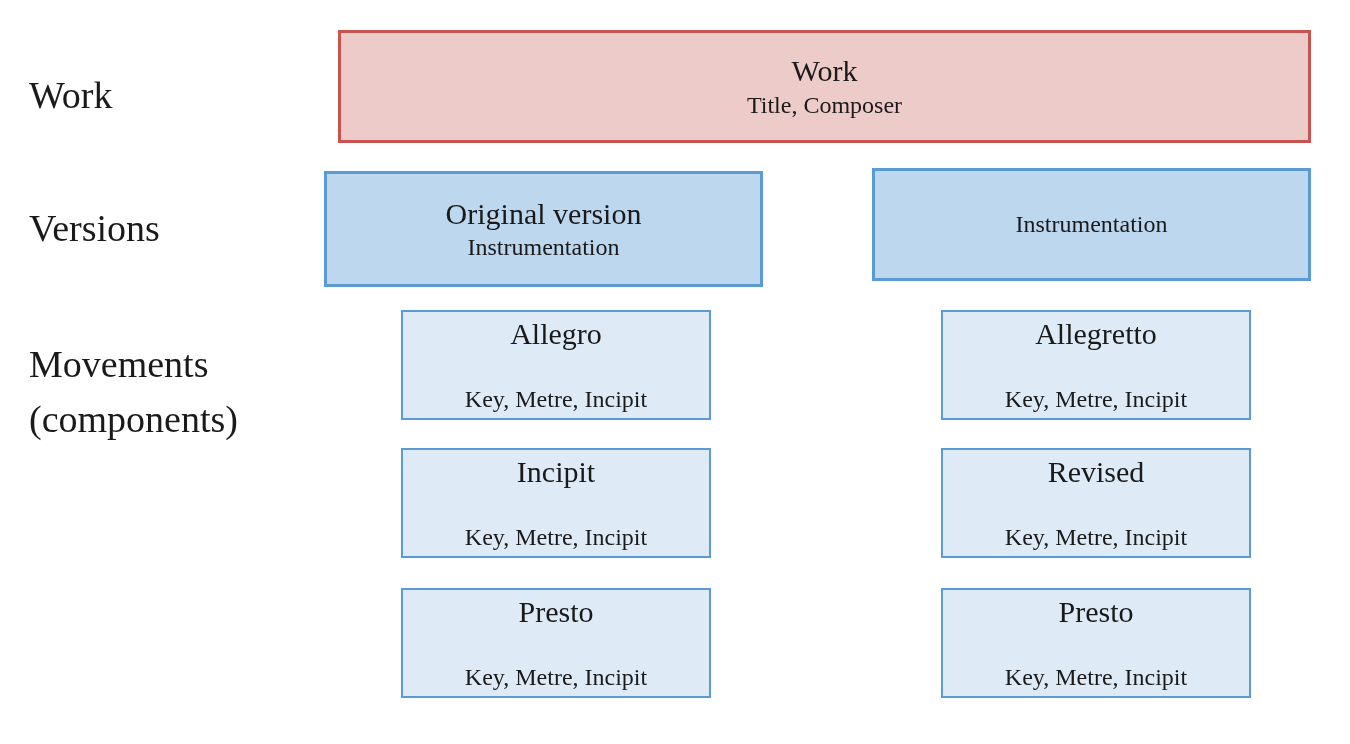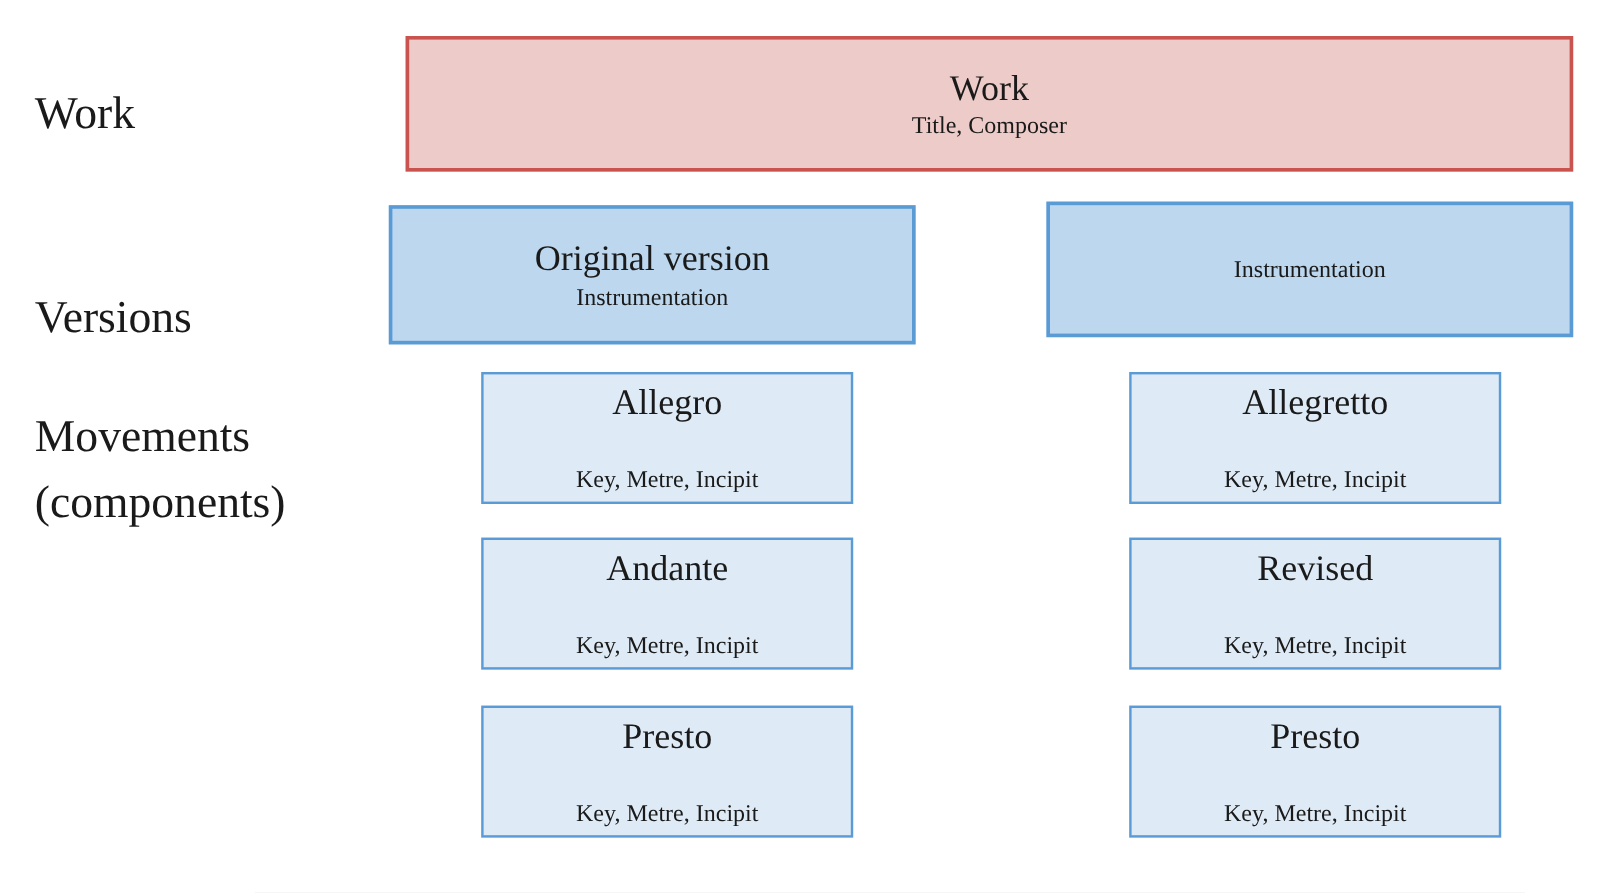--- a/index.html
+++ b/index.html
@@ -26,32 +26,32 @@
   }
   .row-label {
     position: absolute;
     left: 29px;
     font-size: 38px;
     line-height: 1.45;
     color: var(--text);
     white-space: nowrap;
   }
   .label-work      { top: 68px; }
-  .label-versions  { top: 201px; margin-top: 37px; }
+  .label-versions  { top: 201px; }
   .label-movements { top: 337px; }
   .box {
     position: absolute;
     display: flex;
     flex-direction: column;
     justify-content: center;
     align-items: center;
     text-align: center;
   }
   .box .box-title    { font-size: 30px; line-height: 1.25; }
-  .box .box-subtitle { font-size: 20px; line-height: 1.3; }
+  .box .box-subtitle { font-size: 24px; line-height: 1.3; }
   .work-box {
     left: 338px; top: 30px; width: 973px; height: 113px;
     background: var(--work-fill);
     border: 3px solid var(--work-border);
   }
   .version-box {
     background: var(--version-fill);
     border: 3px solid var(--version-border);
   }
   .version-box.v0 { left: 324px; top: 171px; width: 439px; height: 116px; }
@@ -95,21 +95,21 @@
   <div class="box version-box v1">
     <div class="box-subtitle">Instrumentation</div>
   </div>
 
   <div class="box movement-box col-left row-1">
     <div class="box-title">Allegro</div>
     <div class="box-subtitle">Key, Metre, Incipit</div>
   </div>
 
   <div class="box movement-box col-left row-2">
-    <div class="box-title">Andante</div>
+    <div class="box-title">Incipit</div>
     <div class="box-subtitle">Key, Metre, Incipit</div>
   </div>
 
   <div class="box movement-box col-left row-3">
     <div class="box-title">Presto</div>
     <div class="box-subtitle">Key, Metre, Incipit</div>
   </div>
 
   <div class="box movement-box col-right row-1">
     <div class="box-title">Allegretto</div>

